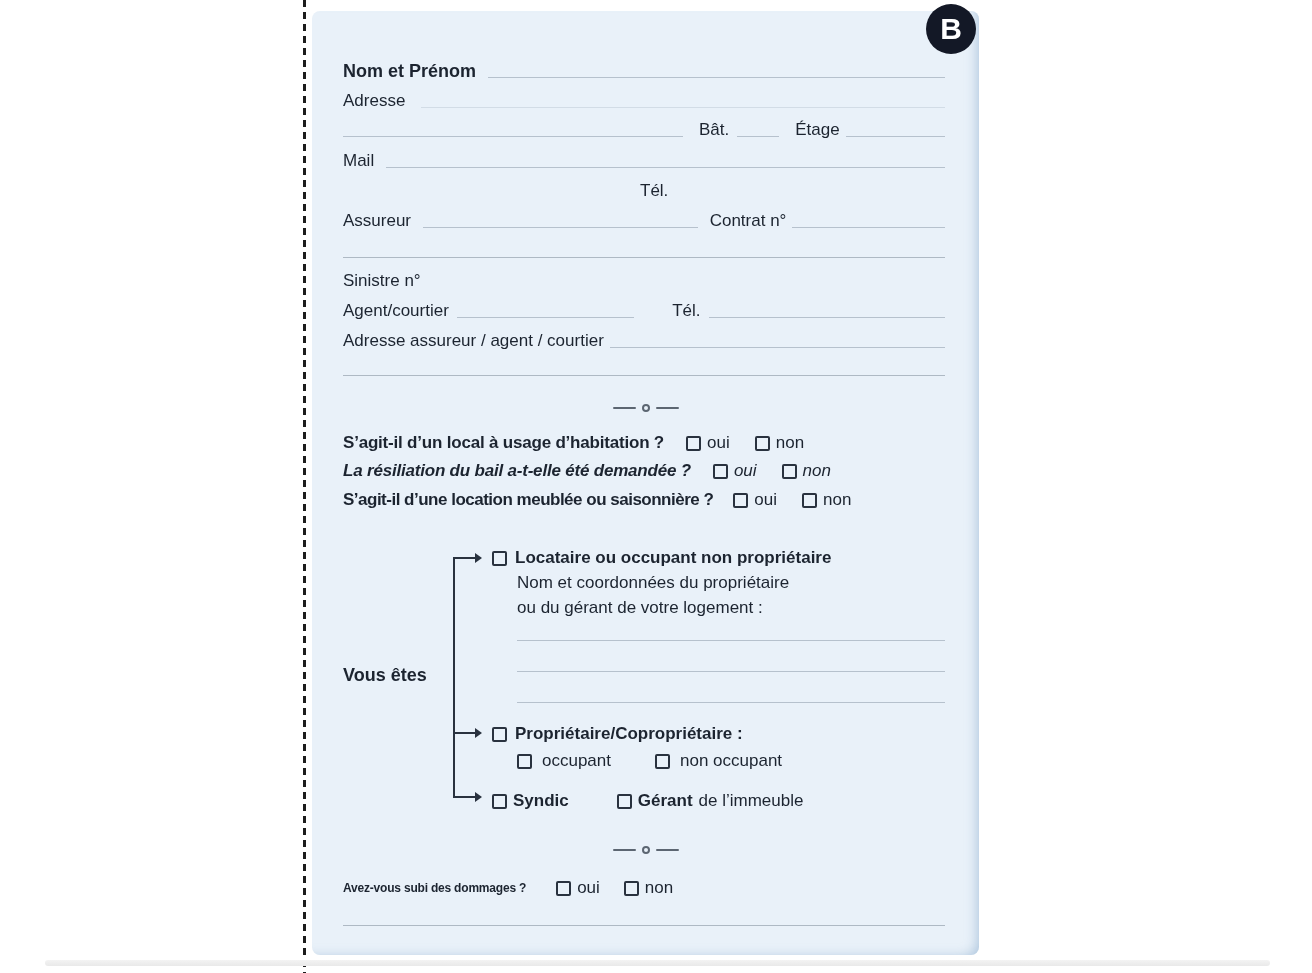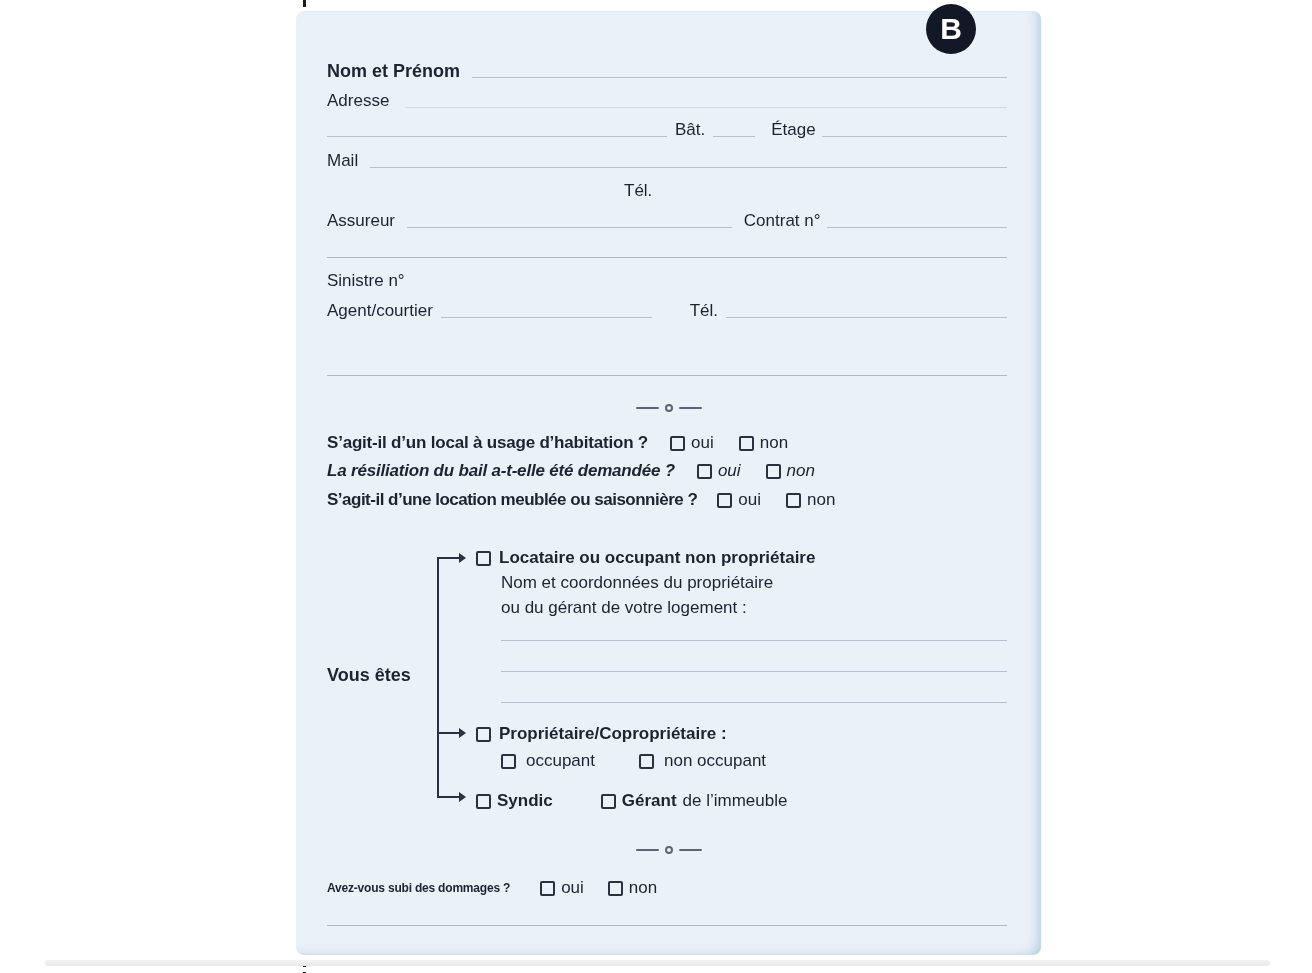--- a/index.html
+++ b/index.html
@@ -7,21 +7,21 @@
   body {
     position:relative; background:#ffffff; overflow:hidden;
     font-family:"Liberation Sans","DejaVu Sans",sans-serif;
     color:#1c2430; font-size:17px;
   }
   .cut-line {
     position:absolute; left:303px; top:0; width:3px; height:973px;
     background:repeating-linear-gradient(to bottom,#1c1c1c 0 7px,transparent 7px 12px);
   }
   .panel {
-    position:absolute; left:296px; top:11px; width:745px; height:944px;
+    position:absolute; left:312px; top:11px; width:667px; height:944px;
     background:#e9f1f9; border-radius:8px;
     box-shadow:inset -9px -5px 12px -7px rgba(130,165,200,.55);
   }
   .badge {
     position:absolute; left:926px; top:4px; width:50px; height:50px;
     border-radius:50%; background:#131826; color:#ffffff;
     display:flex; align-items:center; justify-content:center;
     font-size:30px; font-weight:bold;
   }
   .row {
@@ -74,21 +74,21 @@
     <span class="fill" style="margin-left:12px;"></span>
   </div>
 
   <div class="row" style="top:78px;">
     <span class="lbl">Adresse</span>
     <span class="fill fill-faint" style="margin-left:16px;"></span>
   </div>
 
   <div class="row" style="top:107px;">
     <span class="seg" style="width:340px;"></span>
-    <span class="lbl" style="margin-left:8px;">Bât.</span>
+    <span class="lbl" style="margin-left:16px;">Bât.</span>
     <span class="seg" style="width:42px; margin-left:8px;"></span>
     <span class="lbl" style="margin-left:16px;">Étage</span>
     <span class="fill" style="margin-left:6px;"></span>
   </div>
 
   <div class="row" style="top:138px;">
     <span class="lbl">Mail</span>
     <span class="fill" style="margin-left:12px;"></span>
   </div>
 
@@ -109,20 +109,24 @@
     <span class="lbl">Sinistre n°</span>
   </div>
 
   <div class="row" style="top:288px;">
     <span class="lbl">Agent/courtier</span>
     <span class="fill" style="flex-grow:0.75; margin-left:8px;"></span>
     <span class="lbl" style="margin-left:38px;">Tél.</span>
     <span class="fill" style="flex-grow:1; margin-left:8px;"></span>
   </div>
 
+  <div class="row" style="top:318px;">
+    <span class="lbl">Adresse assureur / agent / courtier</span>
+    <span class="fill" style="margin-left:6px;"></span>
+  </div>
 
   <div class="sep" style="top:364px;"></div>
 
   <div class="divider" style="top:393px;">
     <span class="bar"></span>
     <span class="ring"></span>
     <span class="bar"></span>
   </div>
 
   <div class="q" style="top:421px;">

